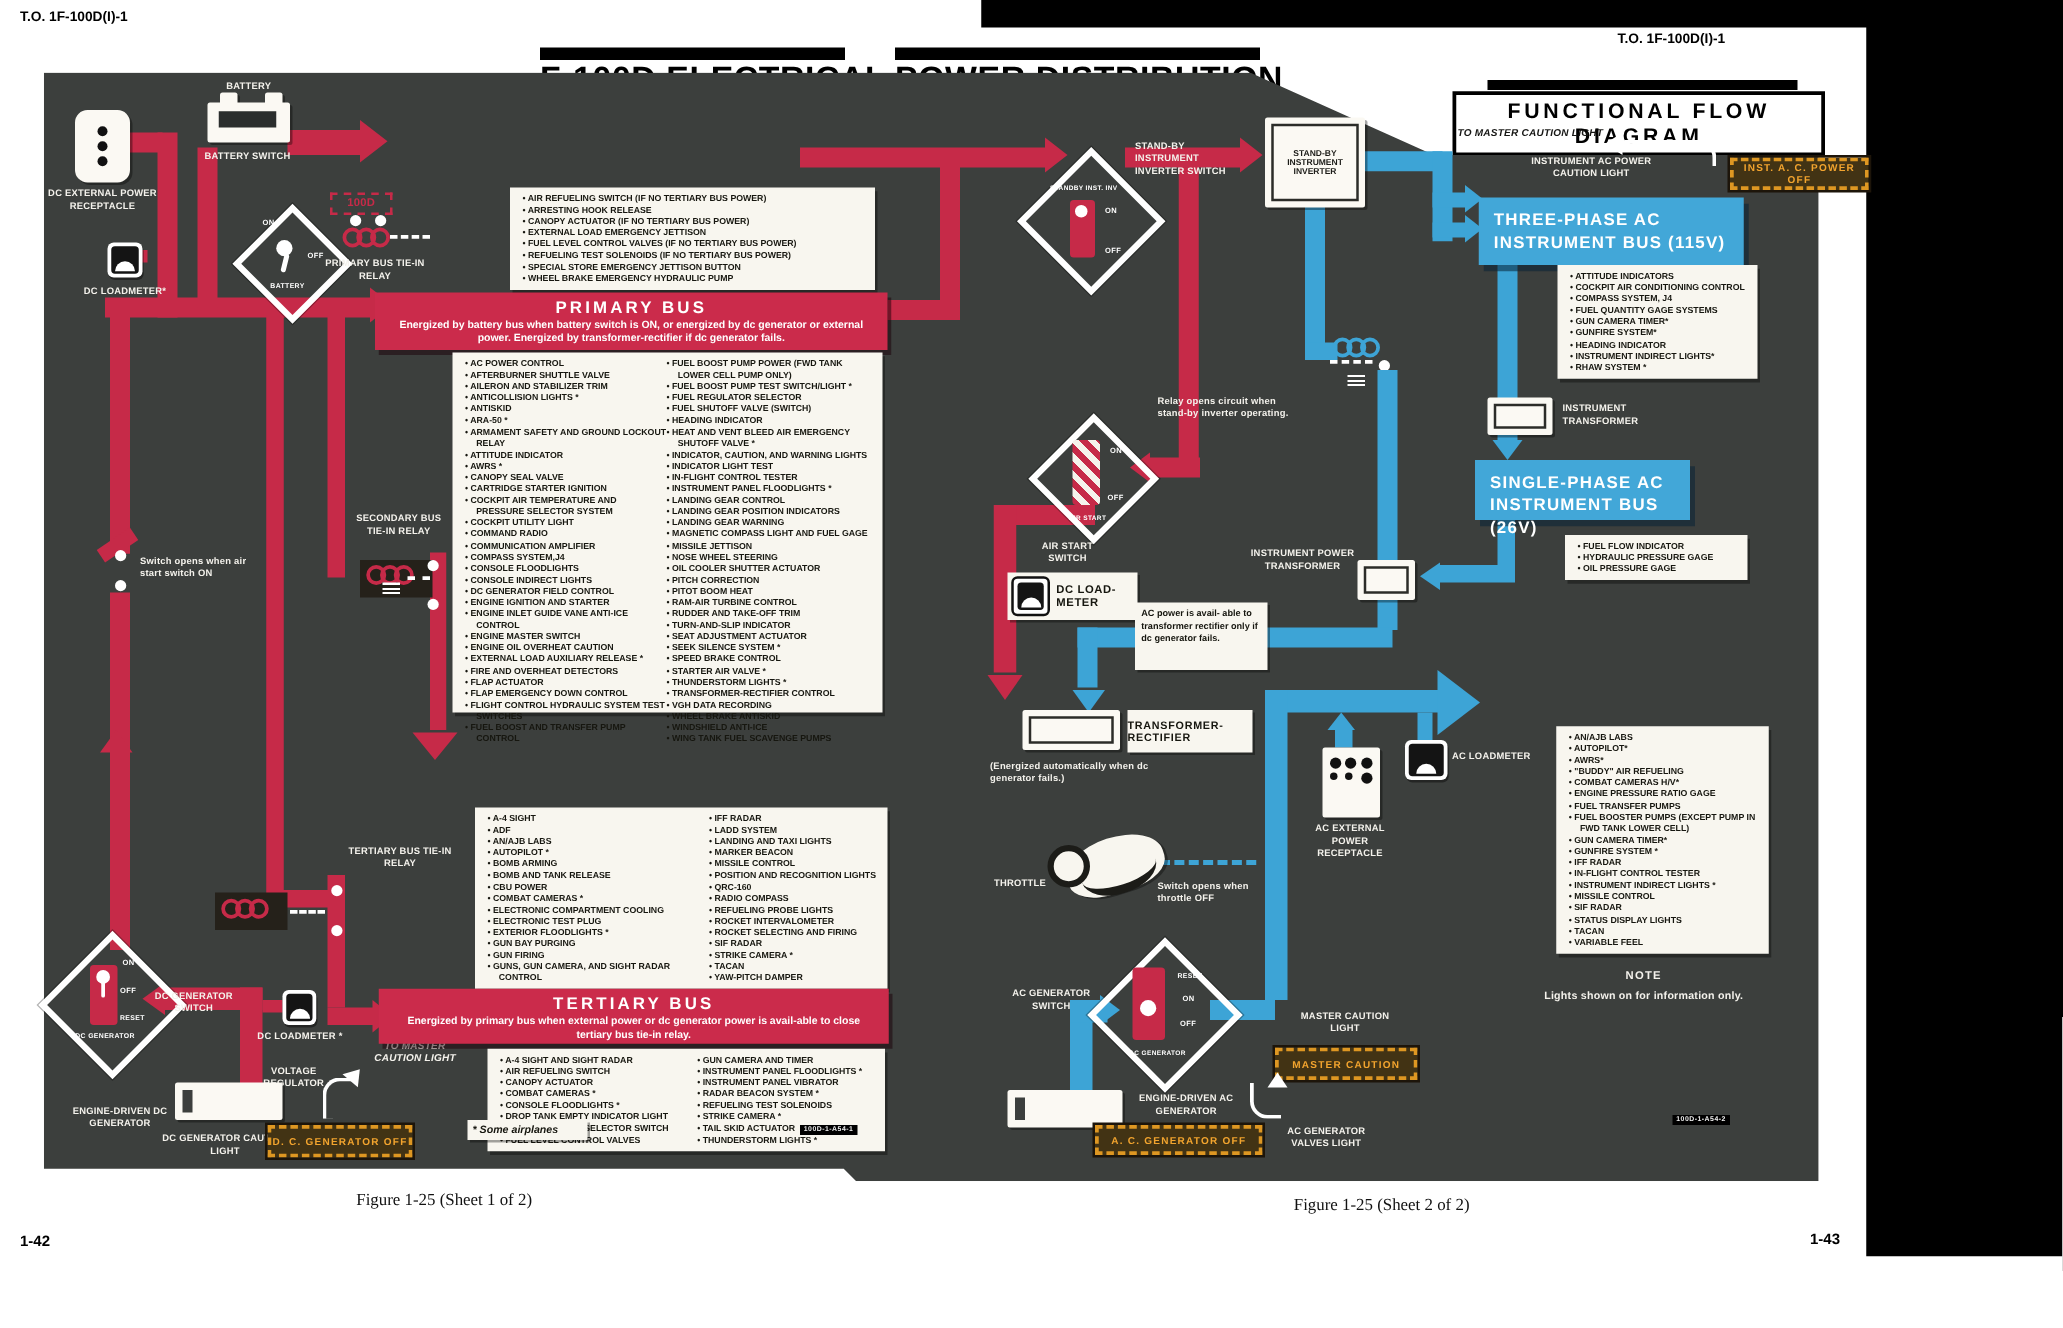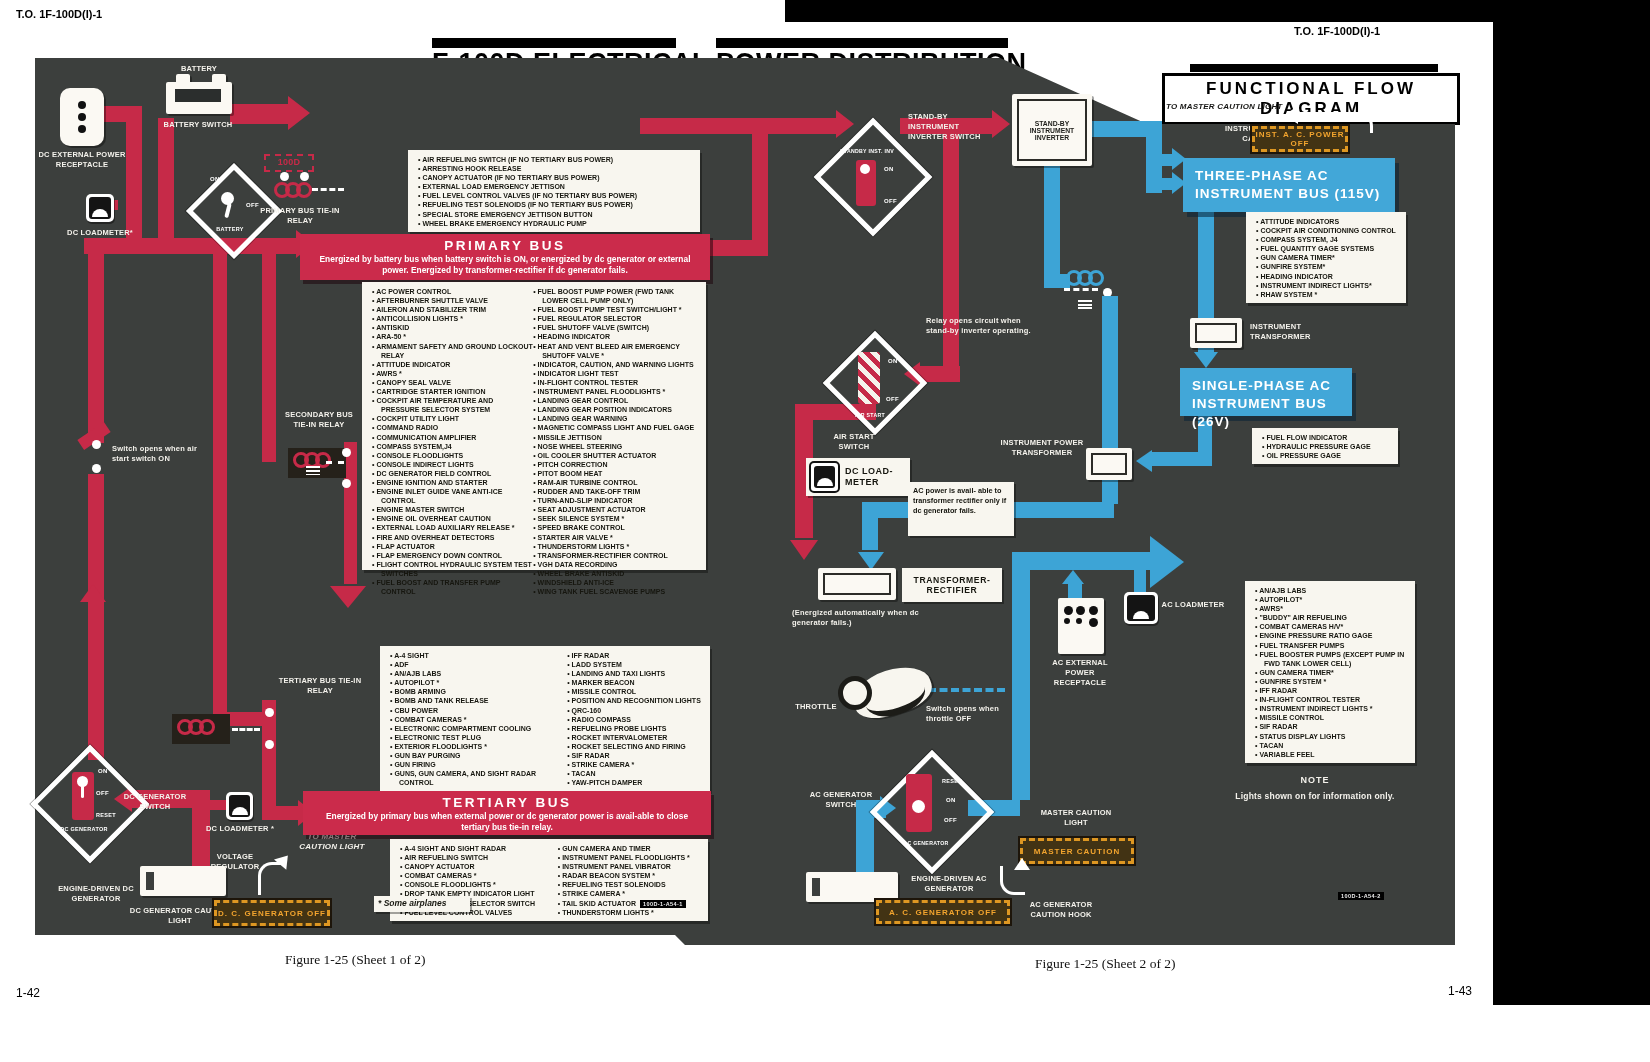--- a/index.html
+++ b/index.html
@@ -4,21 +4,21 @@
 <style>
   html,body{margin:0;padding:0;background:#fff}
   #stage{position:relative;width:1650px;height:1062px;background:#fff;overflow:hidden;font-family:"Liberation Sans",sans-serif}
   .abs{position:absolute}
   .panel{position:absolute;left:35px;top:58px;width:1420px;height:887px;background:#3c3f3d;
     clip-path:polygon(0 0,965px 0,1112px 66px,1420px 66px,1420px 887px,650px 887px,640px 877px,0 877px)}
   .bar{position:absolute;background:#000}
   .bigtitle{position:absolute;font-weight:900;font-size:27px;letter-spacing:.5px;color:#000;text-align:center;white-space:nowrap}
   .flowbox{position:absolute;background:#fff;border:3px solid #000;font-weight:900;font-size:17px;letter-spacing:3px;text-align:center;padding:3px 0;color:#000}
   .to{position:absolute;font-weight:bold;font-size:11px;color:#000}
-  .pagenum{position:absolute;font-weight:normal;font-size:12px;color:#000}
+  .pagenum{position:absolute;font-weight:bold;font-size:12px;color:#000}
   .cap{position:absolute;font-family:"Liberation Serif",serif;font-size:13.5px;color:#111;white-space:nowrap}
   .lbl{position:absolute;color:#f4f2ec;font-weight:bold;font-size:7.5px;line-height:1.3;text-align:center;letter-spacing:.2px}
   .lbl.lt{text-align:left}
   .lbl.it{font-style:italic;font-size:8px}
   .lbl.dk{color:#161614}
   .p{position:absolute}
   .red{background:#c62a48}.blue{background:#3da4d6}
   .t{position:absolute;width:0;height:0}
   .dot{position:absolute;width:9px;height:9px;border-radius:50%;background:#fff}
   .dw{position:absolute;border-top:3px dashed #fff}
@@ -380,21 +380,21 @@
   <div class="knob" style="left:860px;top:164px;width:10px;height:10px"></div>
   <div class="sw" style="left:884px;top:166px">ON</div>
   <div class="sw" style="left:884px;top:198px">OFF</div>
   <div class="lbl lt" style="left:908px;top:112px;width:92px">STAND-BY INSTRUMENT INVERTER SWITCH</div>
 
   <div class="comp" style="left:1012px;top:94px;width:80px;height:72px">
     <div class="inner" style="font-size:6.8px">STAND-BY INSTRUMENT INVERTER</div>
   </div>
 
   <div class="lbl" style="left:1222px;top:124px;width:102px">INSTRUMENT AC POWER CAUTION LIGHT</div>
-  <div class="badge" style="left:1252px;top:126px;width:96px;height:26px">INST. A. C. POWER OFF</div>
+  <div class="badge" style="left:1384px;top:126px;width:111px;height:26px">INST. A. C. POWER OFF</div>
   <div class="lbl it dk lt" style="left:1166px;top:102px;width:130px">TO MASTER CAUTION LIGHT</div>
   <div class="curve" style="left:1300px;top:112px;width:70px;height:18px;border-left:none;border-bottom:none;border-top-right-radius:14px"></div>
   <div class="t" style="left:1284px;top:106px;border-right:14px solid #fff;border-top:9px solid transparent;border-bottom:9px solid transparent"></div>
 
   <div class="bluebox" style="left:1183px;top:158px;width:212px;height:54px">THREE-PHASE AC INSTRUMENT BUS (115V)</div>
   <div class="listbox" style="left:1246px;top:212px;width:160px">
       <div class="li">• ATTITUDE INDICATORS</div>
       <div class="li">• COCKPIT AIR CONDITIONING CONTROL</div>
       <div class="li">• COMPASS SYSTEM, J4</div>
       <div class="li">• FUEL QUANTITY GAGE SYSTEMS</div>
@@ -437,21 +437,21 @@
   <div class="whitebox" style="left:908px;top:482px;width:106px;height:54px;font-size:7.3px;line-height:1.35;padding:4px 5px">AC power is avail- able to transformer rectifier only if dc generator fails.</div>
 
   <div class="lbl" style="left:998px;top:438px;width:88px">INSTRUMENT POWER TRANSFORMER</div>
   <div class="comp" style="left:1086px;top:448px;width:46px;height:32px">
       <div class="inner"></div>
     </div>
 
   <div class="comp" style="left:818px;top:568px;width:78px;height:32px">
       <div class="inner"></div>
     </div>
-  <div class="whitebox" style="left:902px;top:568px;width:100px;height:34px;font-size:8.6px;letter-spacing:.6px;display:flex;align-items:center;justify-content:center;text-align:center">TRANSFORMER-RECTIFIER</div>
+  <div class="whitebox" style="left:902px;top:568px;width:100px;height:34px;font-size:8.6px;letter-spacing:.6px;display:flex;align-items:center;justify-content:center;">TRANSFORMER-RECTIFIER</div>
   <div class="lbl lt" style="left:792px;top:608px;width:146px">(Energized automatically when dc generator fails.)</div>
 
   <div class="listbox" style="left:1245px;top:581px;width:170px">
       <div class="li">• AN/AJB LABS</div>
       <div class="li">• AUTOPILOT*</div>
       <div class="li">• AWRS*</div>
       <div class="li">• "BUDDY" AIR REFUELING</div>
       <div class="li">• COMBAT CAMERAS H/V*</div>
       <div class="li">• ENGINE PRESSURE RATIO GAGE</div>
       <div class="li">• FUEL TRANSFER PUMPS</div>
@@ -505,21 +505,21 @@
 
   <div class="lbl" style="left:1032px;top:808px;width:88px">MASTER CAUTION LIGHT</div>
   <div class="badge" style="left:1020px;top:838px;width:114px;height:26px">MASTER CAUTION</div>
   <div class="curve" style="left:1000px;top:866px;width:22px;height:26px;border-right:none;border-top:none;border-bottom-left-radius:14px;border-top:none"></div>
   <div class="t" style="left:1014px;top:858px;border-bottom:12px solid #fff;border-left:8px solid transparent;border-right:8px solid transparent"></div>
 
   <div class="comp" style="left:806px;top:872px;width:92px;height:30px"></div>
   <div class="blk" style="left:812px;top:878px;width:8px;height:18px;background:#3c3f3d"></div>
   <div class="lbl" style="left:906px;top:874px;width:86px">ENGINE-DRIVEN AC GENERATOR</div>
   <div class="badge" style="left:876px;top:900px;width:134px;height:24px">A. C.  GENERATOR OFF</div>
-  <div class="lbl" style="left:1016px;top:900px;width:90px">AC GENERATOR CAUTION HOOK</div>
+  <div class="lbl" style="left:1016px;top:900px;width:90px">AC GENERATOR VALVES LIGHT</div>
 
   <div class="lbl" style="left:1255px;top:775px;width:120px;font-size:9px;letter-spacing:1px">NOTE</div>
   <div class="lbl" style="left:1186px;top:791px;width:258px;font-size:8.5px">Lights shown on for information only.</div>
   <div class="ref" style="left:1338px;top:892px">100D-1-A54-2</div>
 
   <div class="cap" style="left:285px;top:952px">Figure 1-25 (Sheet 1 of 2)</div>
   <div class="cap" style="left:1035px;top:956px">Figure 1-25 (Sheet 2 of 2)</div>
   <div class="pagenum" style="left:16px;top:986px">1-42</div>
   <div class="pagenum" style="left:1448px;top:984px">1-43</div>
 

